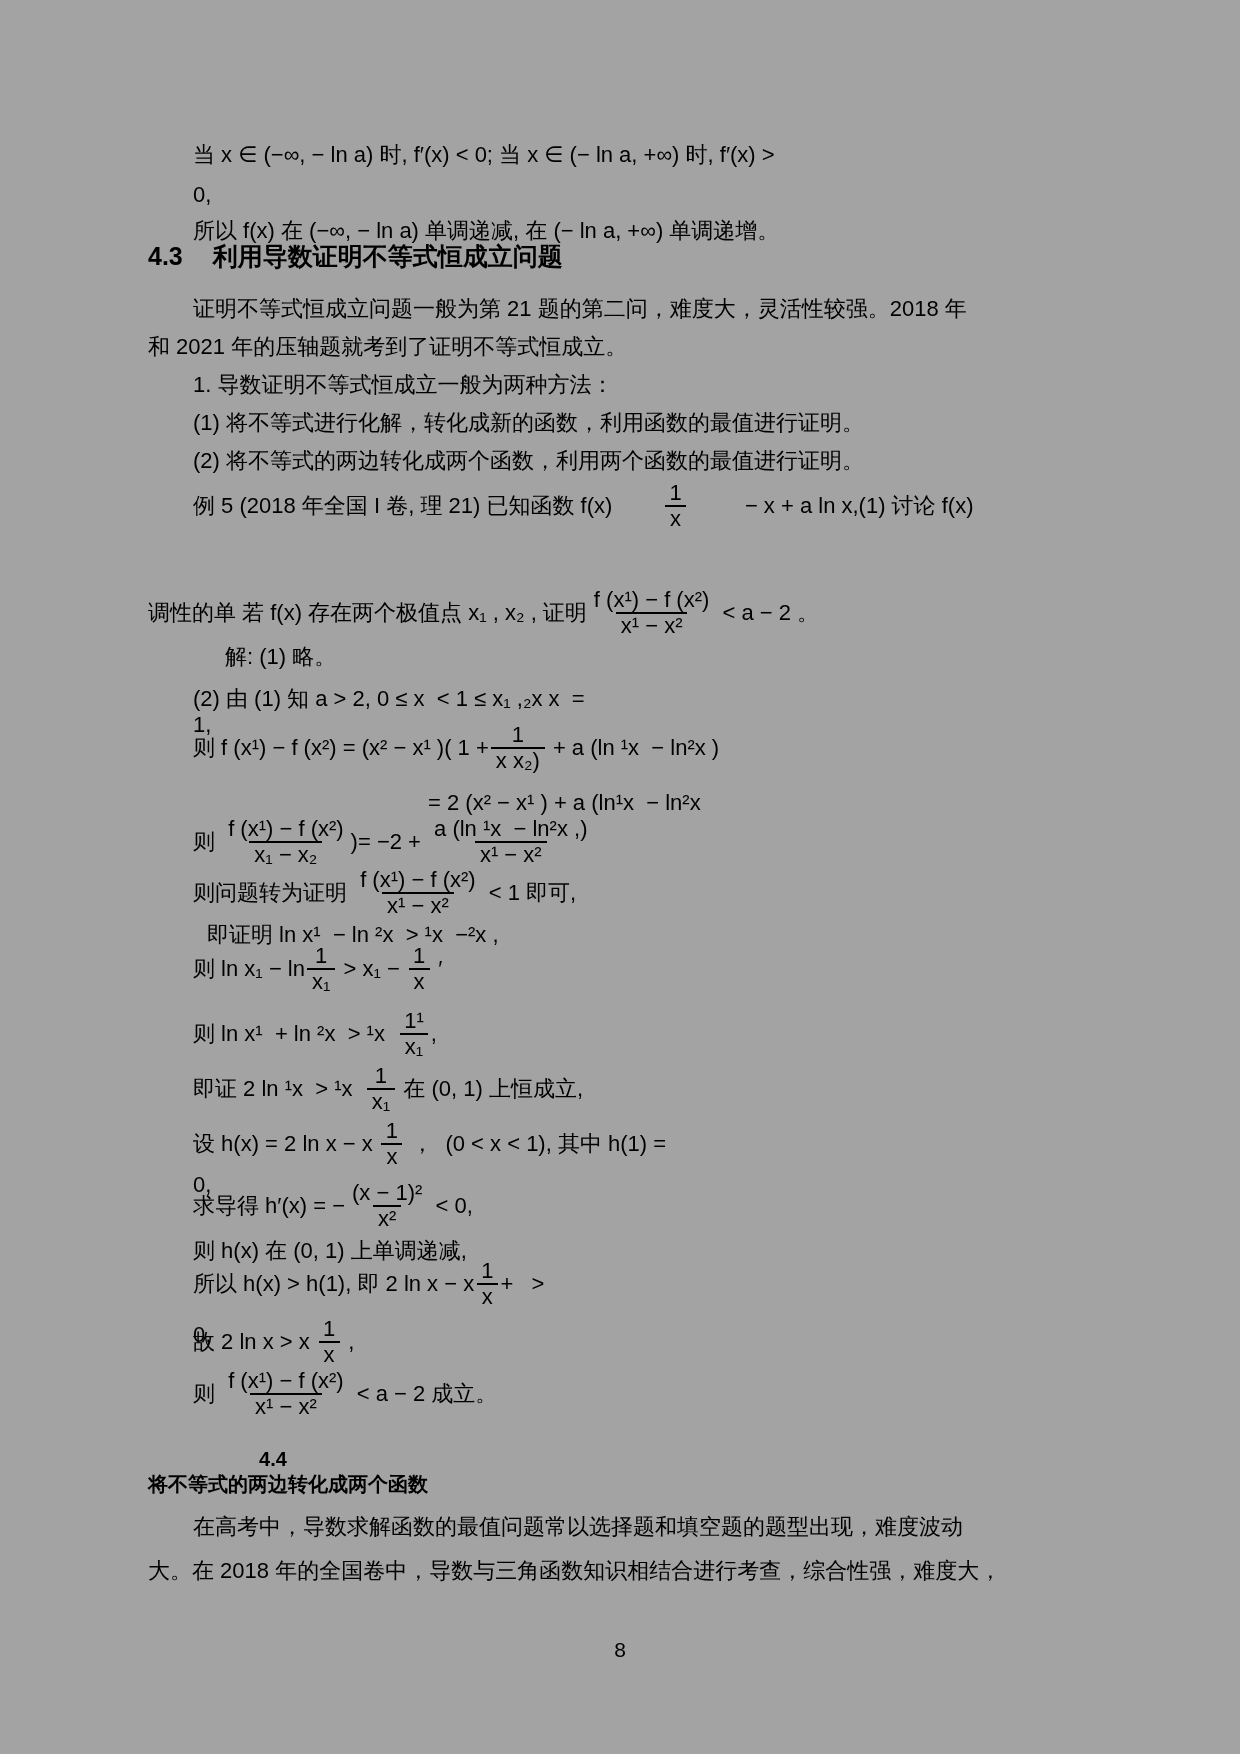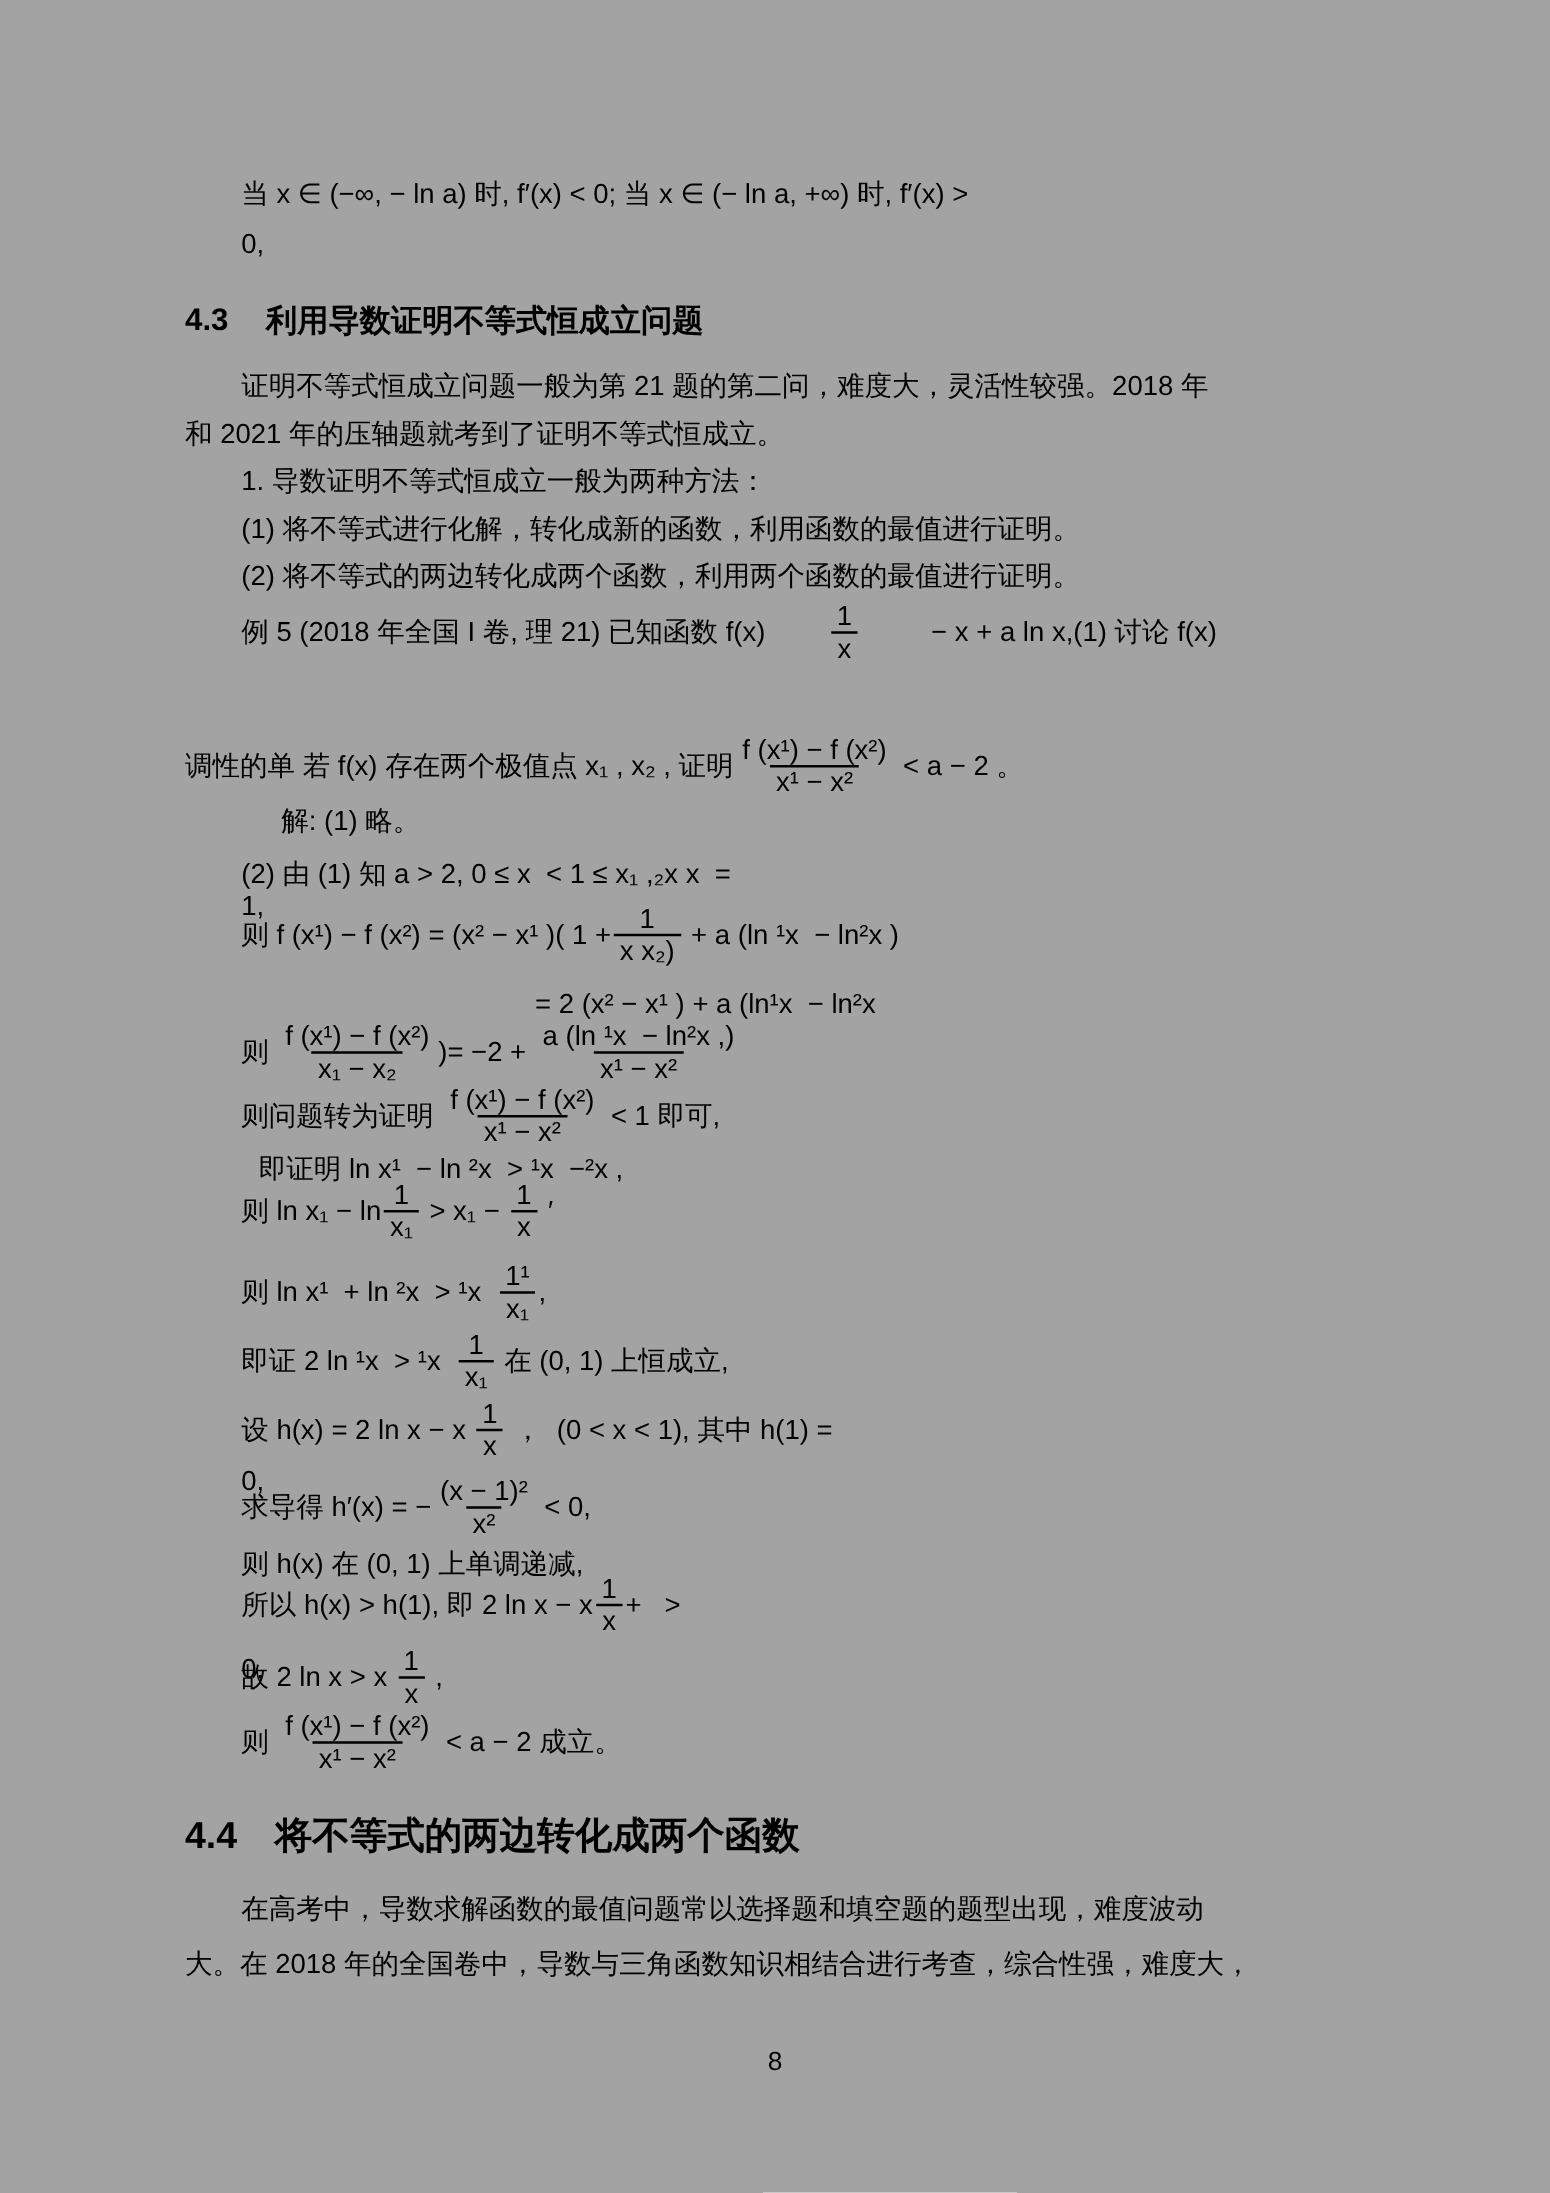--- a/index.html
+++ b/index.html
@@ -41,31 +41,32 @@
   #m11{left:193px;top:1003px;height:62px;}
   #m12{left:193px;top:1058px;height:62px;}
   #m13{left:193px;top:1112px;height:64px;}
   #m14a{left:193px;top:1170px;}
   #m14{left:193px;top:1176px;height:60px;}
   #m15{left:193px;top:1236px;}
   #m16{left:193px;top:1252px;height:64px;}
   #m17a{left:193px;top:1320px;}
   #m17{left:193px;top:1310px;height:64px;}
   #m18{left:193px;top:1358px;height:72px;}
-  #h44{left:148px;top:1448px;font-size:30px;}
+  #h44{left:148px;top:1448px;font-size:20px;flex-direction:column;}
   #p2a{left:193px;top:1512px;}
   #p2b{left:148px;top:1556px;}
 </style>
 </head>
 <body>
 
 <div class="page">
 
   <div class="tl" id="l1">当 x ∈ (−∞, − ln a) 时, f′(x) &lt; 0; 当 x ∈ (− ln a, +∞) 时, f′(x) &gt;</div>
   <div class="tl" id="l2">0,</div>
+  <div class="tl" id="l3">所以 f(x) 在 (−∞, − ln a) 单调递减, 在 (− ln a, +∞) 单调递增。</div>
 
   <div class="heading" id="h43">
     <span class="hnum">4.3</span>
     <span>利用导数证明不等式恒成立问题</span>
   </div>
 
   <div class="tl" id="p1a">证明不等式恒成立问题一般为第 21 题的第二问，难度大，灵活性较强。2018 年</div>
   <div class="tl" id="p1b">和 2021 年的压轴题就考到了证明不等式恒成立。</div>
   <div class="tl" id="intro1">1. 导数证明不等式恒成立一般为两种方法：</div>
   <div class="tl" id="method1">(1) 将不等式进行化解，转化成新的函数，利用函数的最值进行证明。</div>

